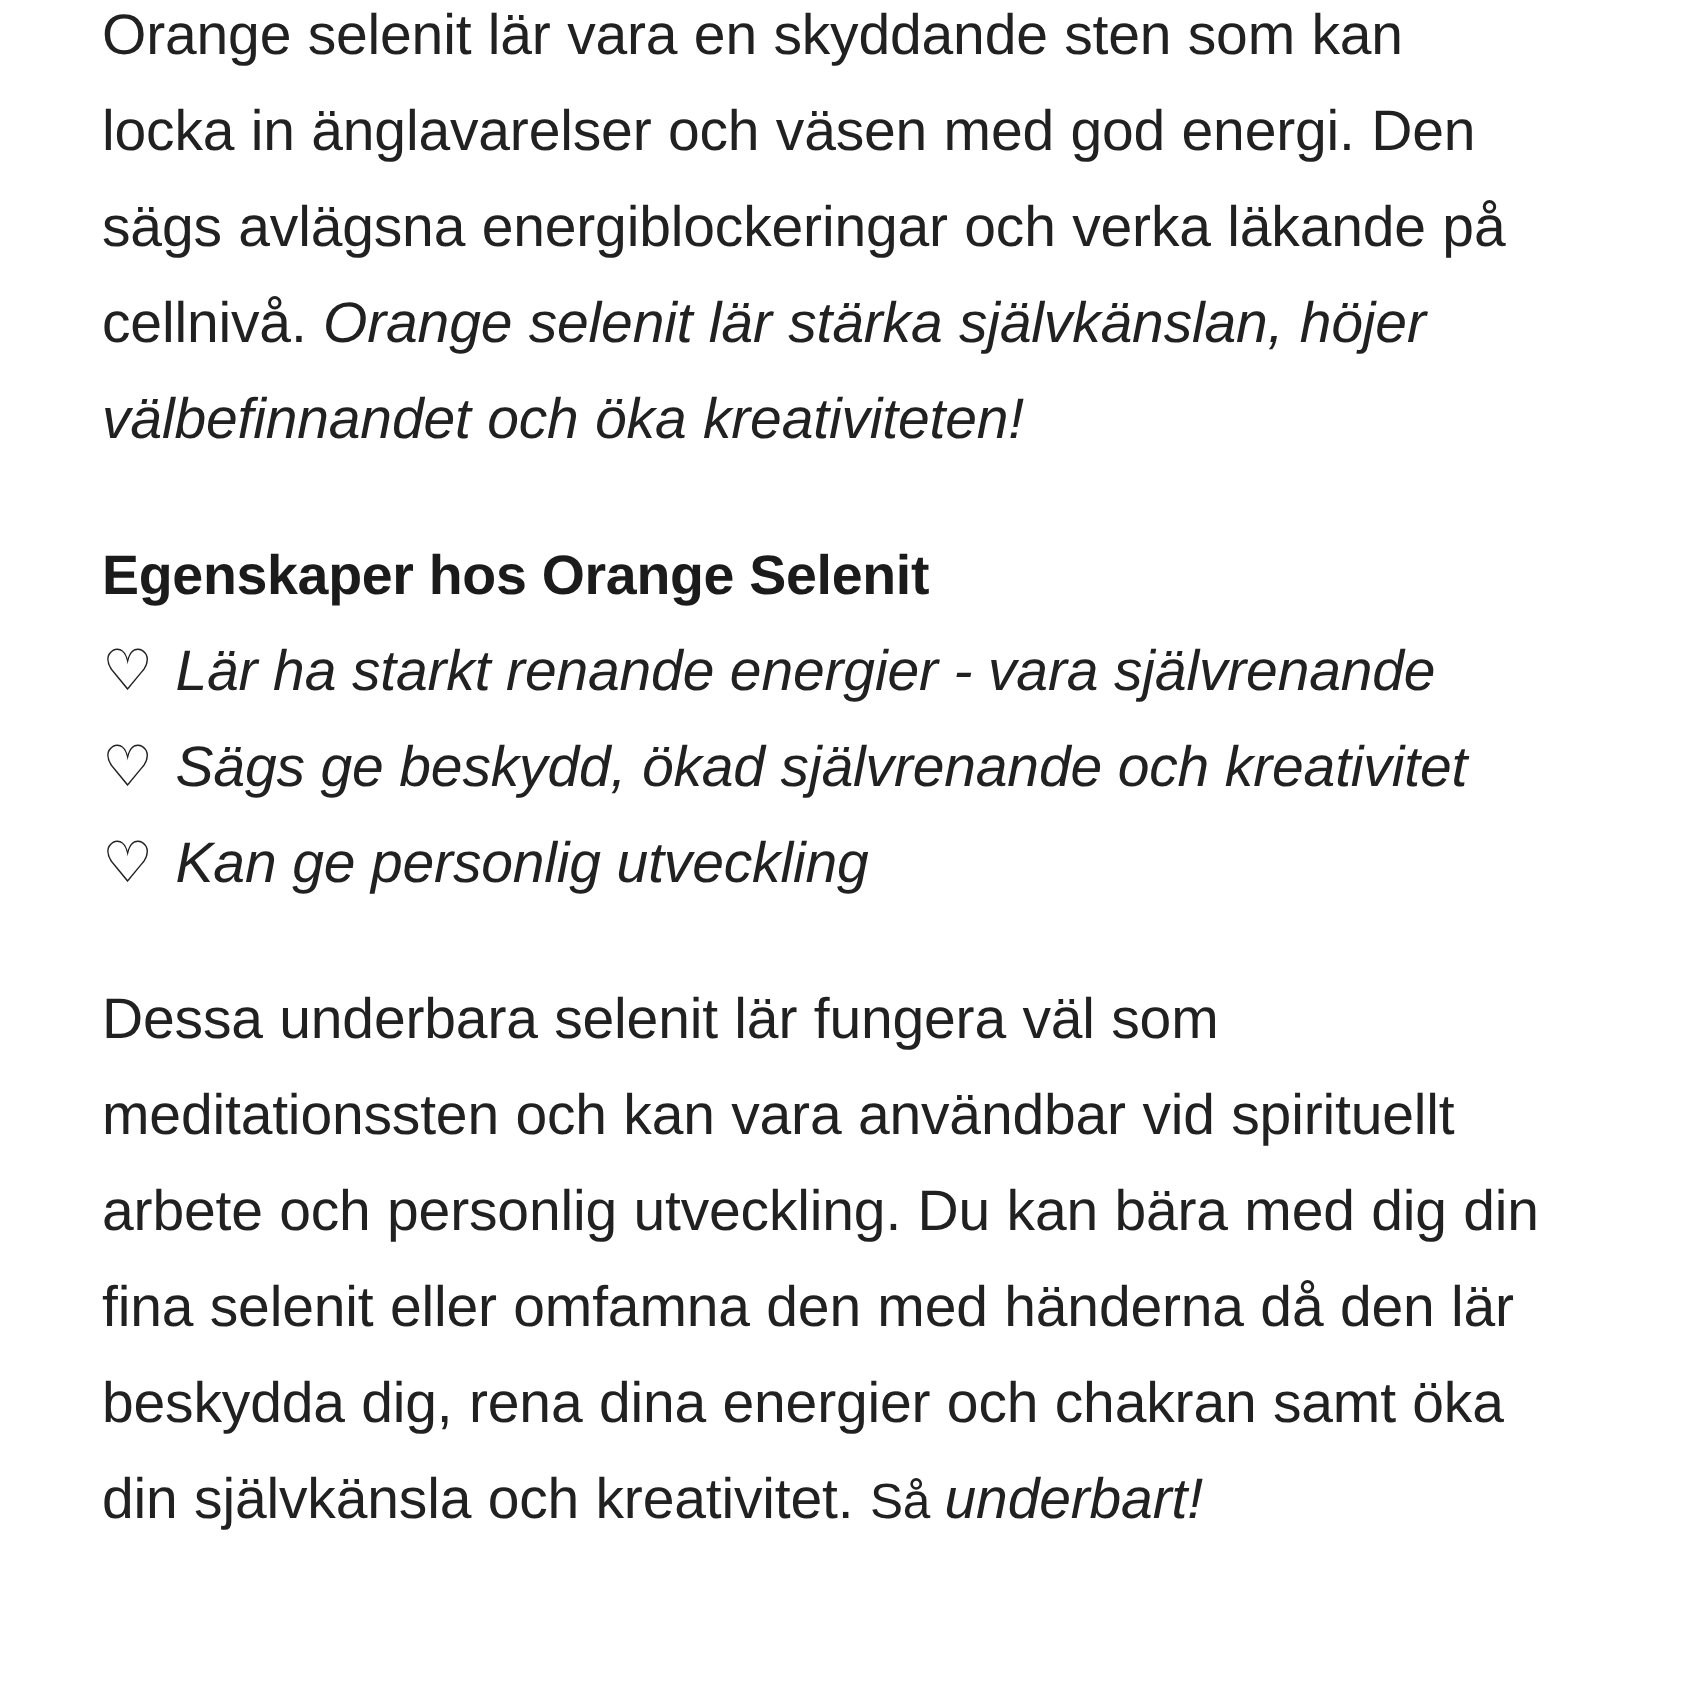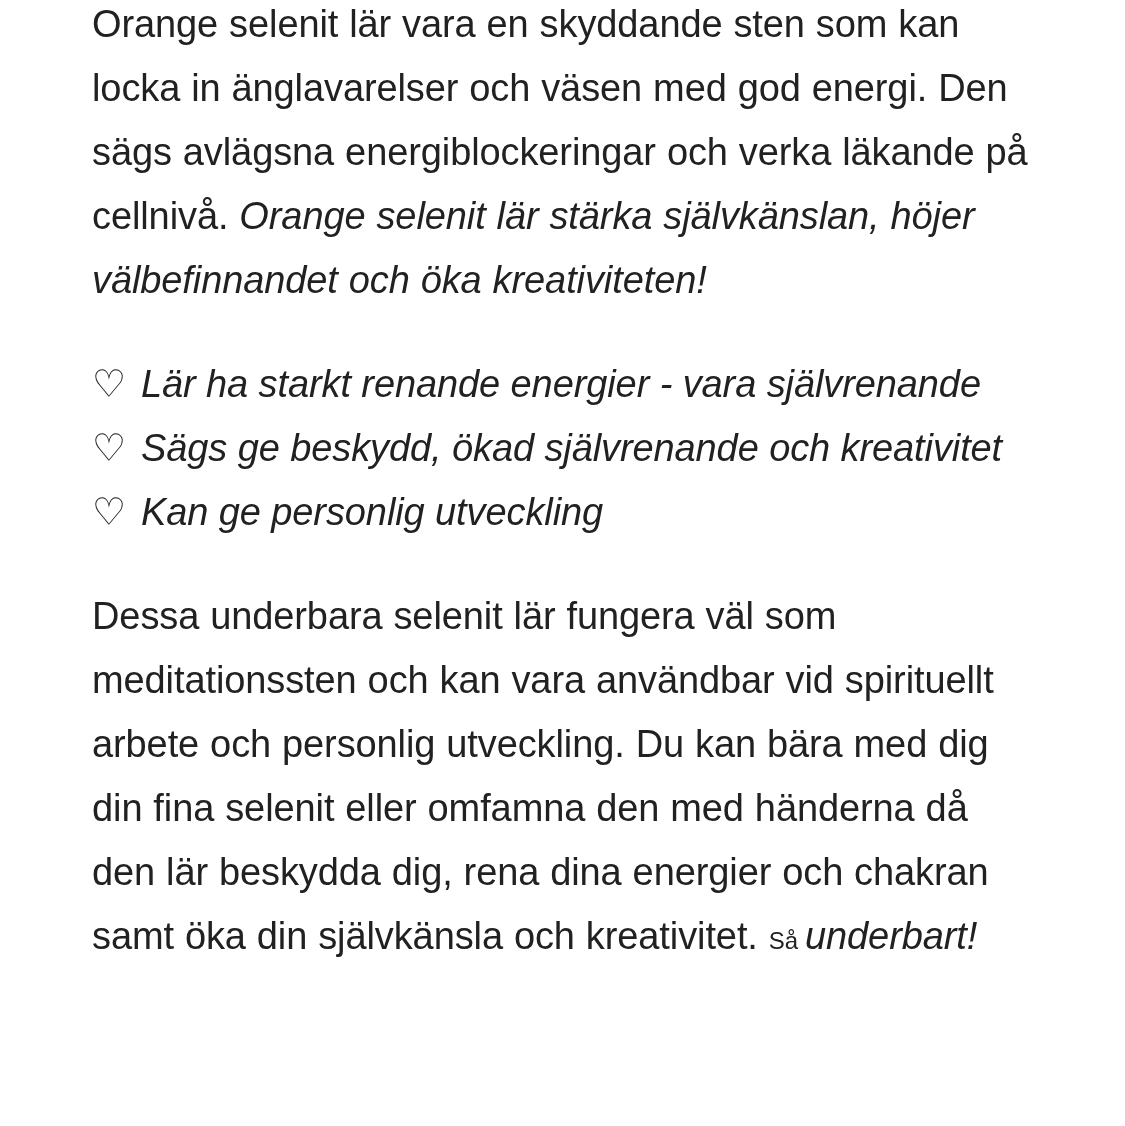--- a/index.html
+++ b/index.html
@@ -15,21 +15,21 @@
     overflow: hidden;
     font-family: "Liberation Sans", "DejaVu Sans", sans-serif;
     color: #212121;
     -webkit-font-smoothing: antialiased;
   }
 
   .page {
     width: 1125px;
     height: 1126px;
     box-sizing: border-box;
-    padding: 0 90px 0 92px;
+    padding: 0 90px 0 68px;
     overflow: hidden;
     position: relative;
   }
 
   
   .para,
   .bullet-list,
   .section-heading {
     margin: 0;
     max-width: 965px;
@@ -91,35 +91,36 @@
     height: 40px;
   }
 
   
   .intro-block {
     margin-top: -8px;
   }
 
   
   .closing-line {
-    font-size: 24px;
+    font-size: 33px;
     line-height: 64px;
     letter-spacing: -0.1px;
     color: #212121;
   }
 </style>
 </head>
 <body>
 
 <div class="page">
 
   <p class="para intro-block"><span>Orange selenit lär vara en skyddande sten som kan locka in änglavarelser och väsen med god energi. Den sägs avlägsna energiblockeringar och verka läkande på cellnivå. </span><em class="italic">Orange selenit lär stärka självkänslan, höjer välbefinnandet och öka kreativiteten!</em></p>
 
   <div class="block-gap-lg"></div>
 
+  <h2 class="section-heading">Egenskaper hos Orange Selenit</h2>
 
   <ul class="bullet-list">
     <li class="bullet-item">
       <span class="bullet-icon">♡</span>
       <span class="bullet-text">Lär ha starkt renande energier - vara självrenande</span>
     </li>
     <li class="bullet-item">
       <span class="bullet-icon">♡</span>
       <span class="bullet-text">Sägs ge beskydd, ökad självrenande och kreativitet</span>
     </li>

